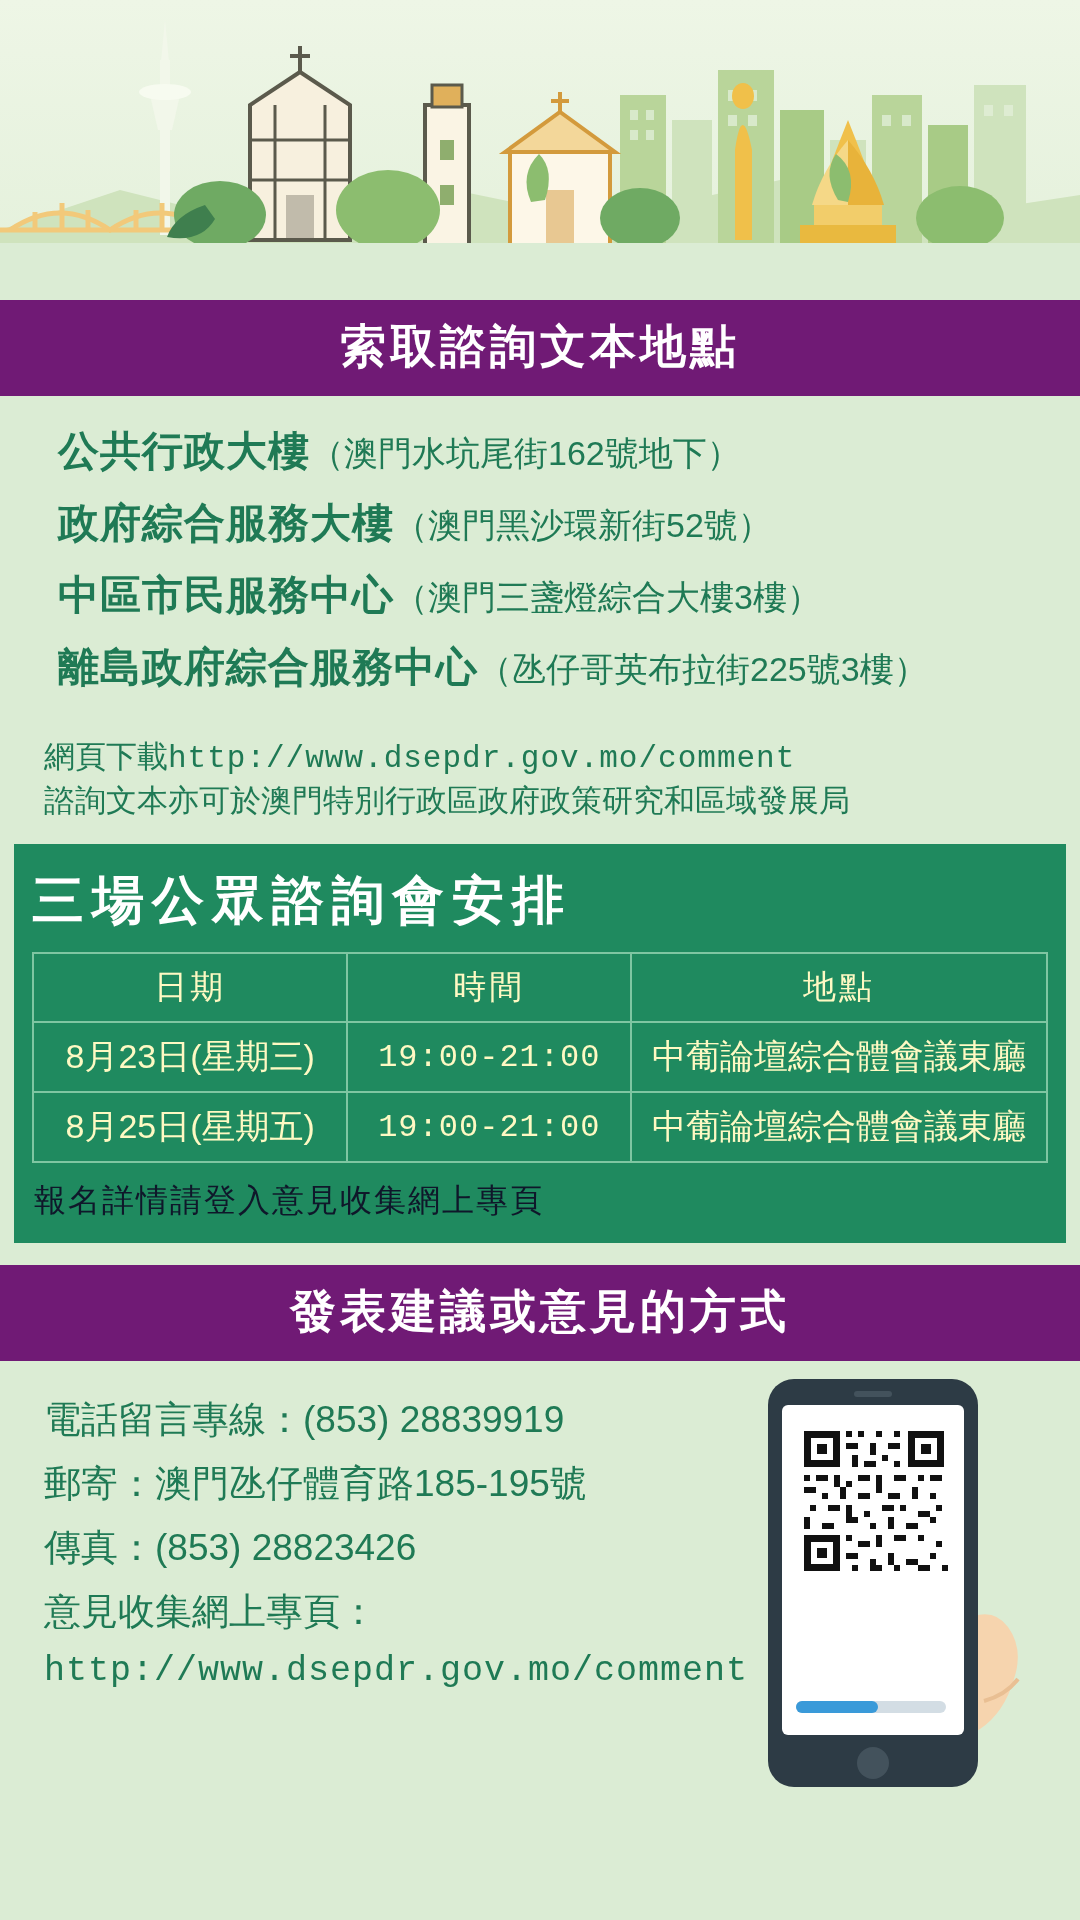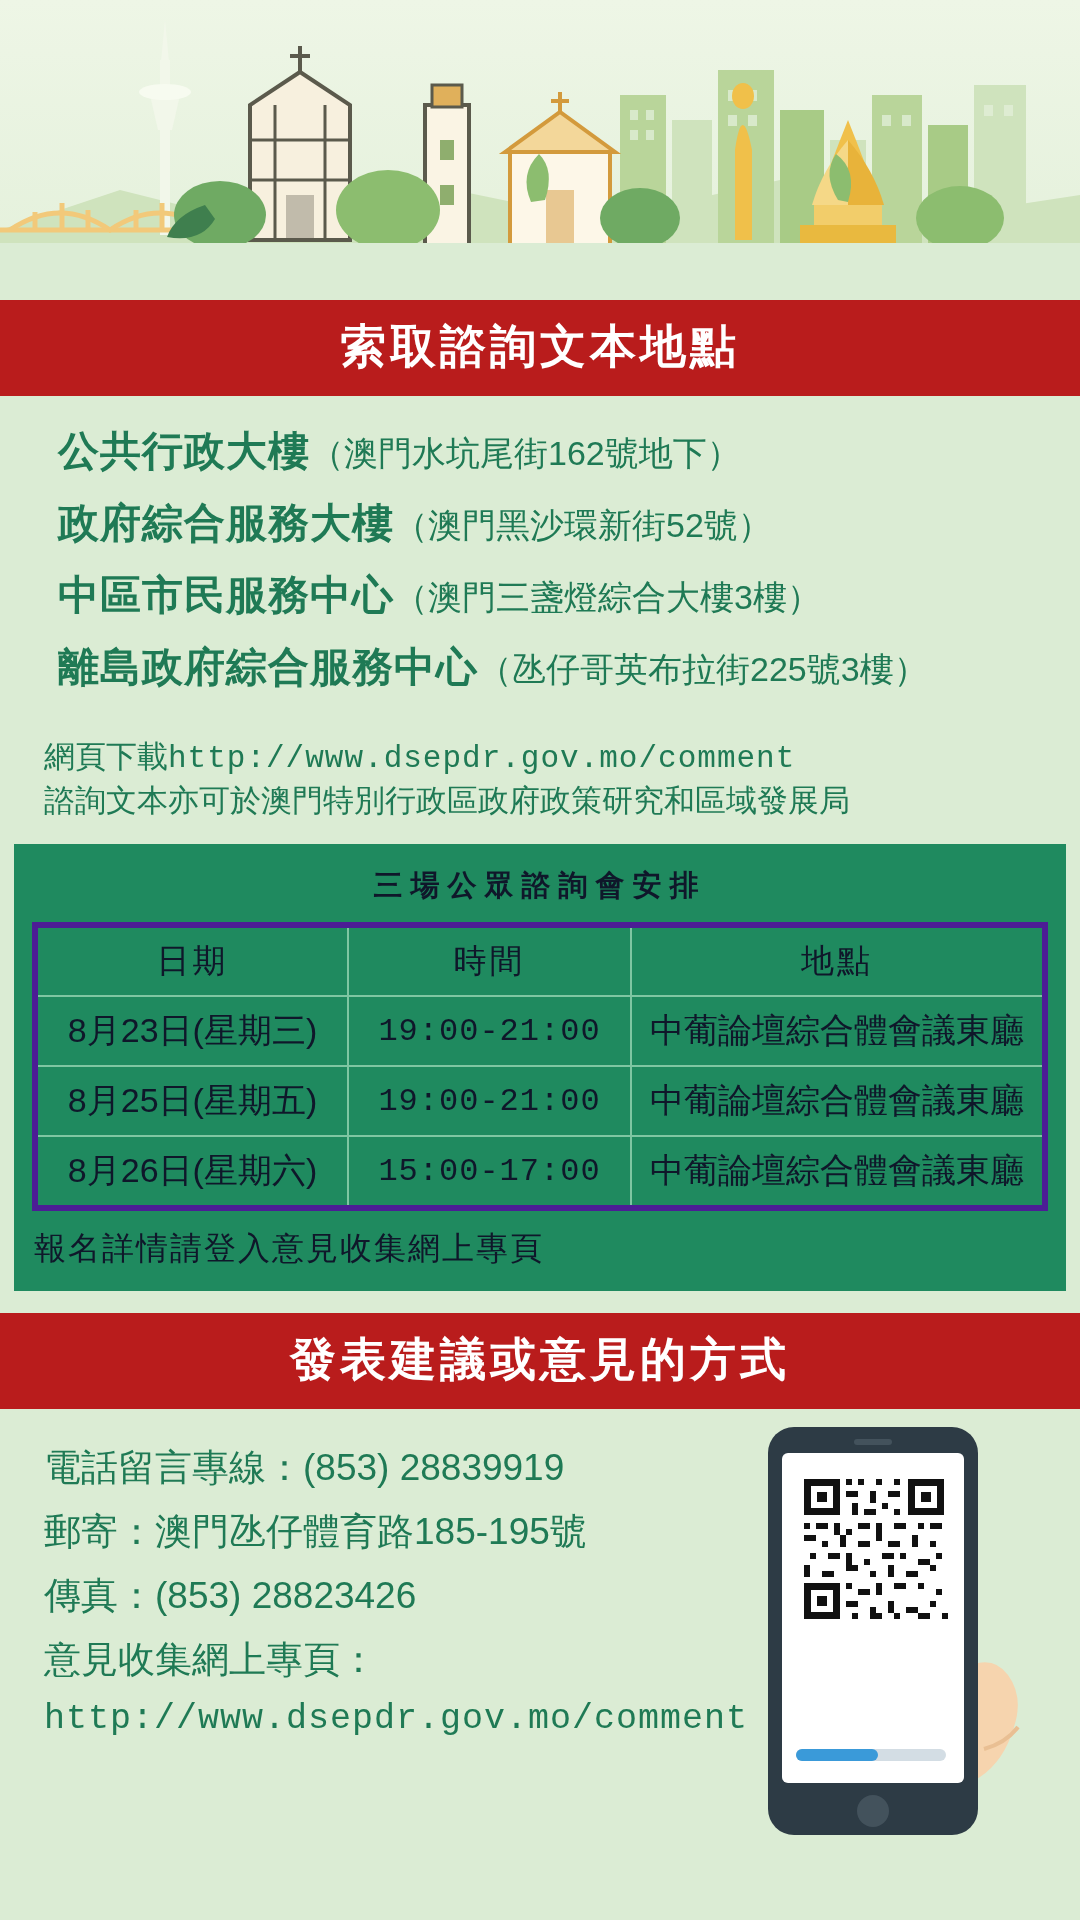--- a/index.html
+++ b/index.html
@@ -11,21 +11,21 @@
   }
   .page { position:relative; width:1080px; height:1920px; background:#dbecd4; }
 
   
   .skyline { position:relative; width:1080px; height:300px; background:#e3f0da; overflow:hidden; }
   .sky-bg { position:absolute; inset:0; background:linear-gradient(180deg,#eef6e6 0%, #e3f0da 100%); }
   .sky-svg { position:absolute; inset:0; }
 
   
   .banner {
-    background:#b91c1c; color:#ffffff;
+    background:#701a75; color:#ffffff;
     text-align:center;
     font-size:46px; font-weight:bold;
     letter-spacing:4px;
     padding:16px 0 18px 0;
   }
 
   
   .locations { padding:28px 44px 10px 44px; }
   .loc-row { margin-bottom:17px; white-space:nowrap; }
   .loc-name {
@@ -40,27 +40,27 @@
   }
   .note .mono { font-family:"Liberation Mono", monospace; letter-spacing:1px; }
 
   
   .sessions {
     margin:22px 14px 0 14px;
     background:#1f8a5f;
     padding:16px 18px 20px 18px;
   }
   .sessions-title {
-    text-align:center; color:#0f172a; font-weight:bold;
-    font-size:29px; letter-spacing:8px; padding:6px 0 16px 0;
+    color:#ffffff; font-weight:bold;
+    font-size:52px; letter-spacing:8px; padding:6px 0 16px 0;
   }
   table.sched {
     width:100%; border-collapse:collapse;
-    background:#1f8a5f; color:#0f172a;
-    border:6px solid #4c1d95;
+    background:#1f8a5f; color:#fef9c3;
+    border:1px solid #4c1d95;
   }
   table.sched th, table.sched td {
     border:2px solid #7fc6a2;
     text-align:center; padding:11px 4px;
   }
   table.sched th { font-size:33px; font-weight:normal; letter-spacing:3px; }
   table.sched td { font-size:34px; letter-spacing:0px; }
   table.sched td.time { font-family:"Liberation Mono", monospace; font-size:32px; letter-spacing:1px; }
   .col-date { width:31%; }
   .col-time { width:28%; }
@@ -228,25 +228,20 @@
       </thead>
       <tbody>
         <tr>
           <td>8月23日(星期三)</td>
           <td class="time">19:00-21:00</td>
           <td>中葡論壇綜合體會議東廳</td>
         </tr>
         <tr>
           <td>8月25日(星期五)</td>
           <td class="time">19:00-21:00</td>
-          <td>中葡論壇綜合體會議東廳</td>
-        </tr>
-        <tr>
-          <td>8月26日(星期六)</td>
-          <td class="time">15:00-17:00</td>
           <td>中葡論壇綜合體會議東廳</td>
         </tr>
       </tbody>
     </table>
     <div class="signup">報名詳情請登入意見收集網上專頁</div>
   </div>
 
   <div class="banner" style="margin-top:22px;">發表建議或意見的方式</div>
 
   <div class="contact-wrap">

